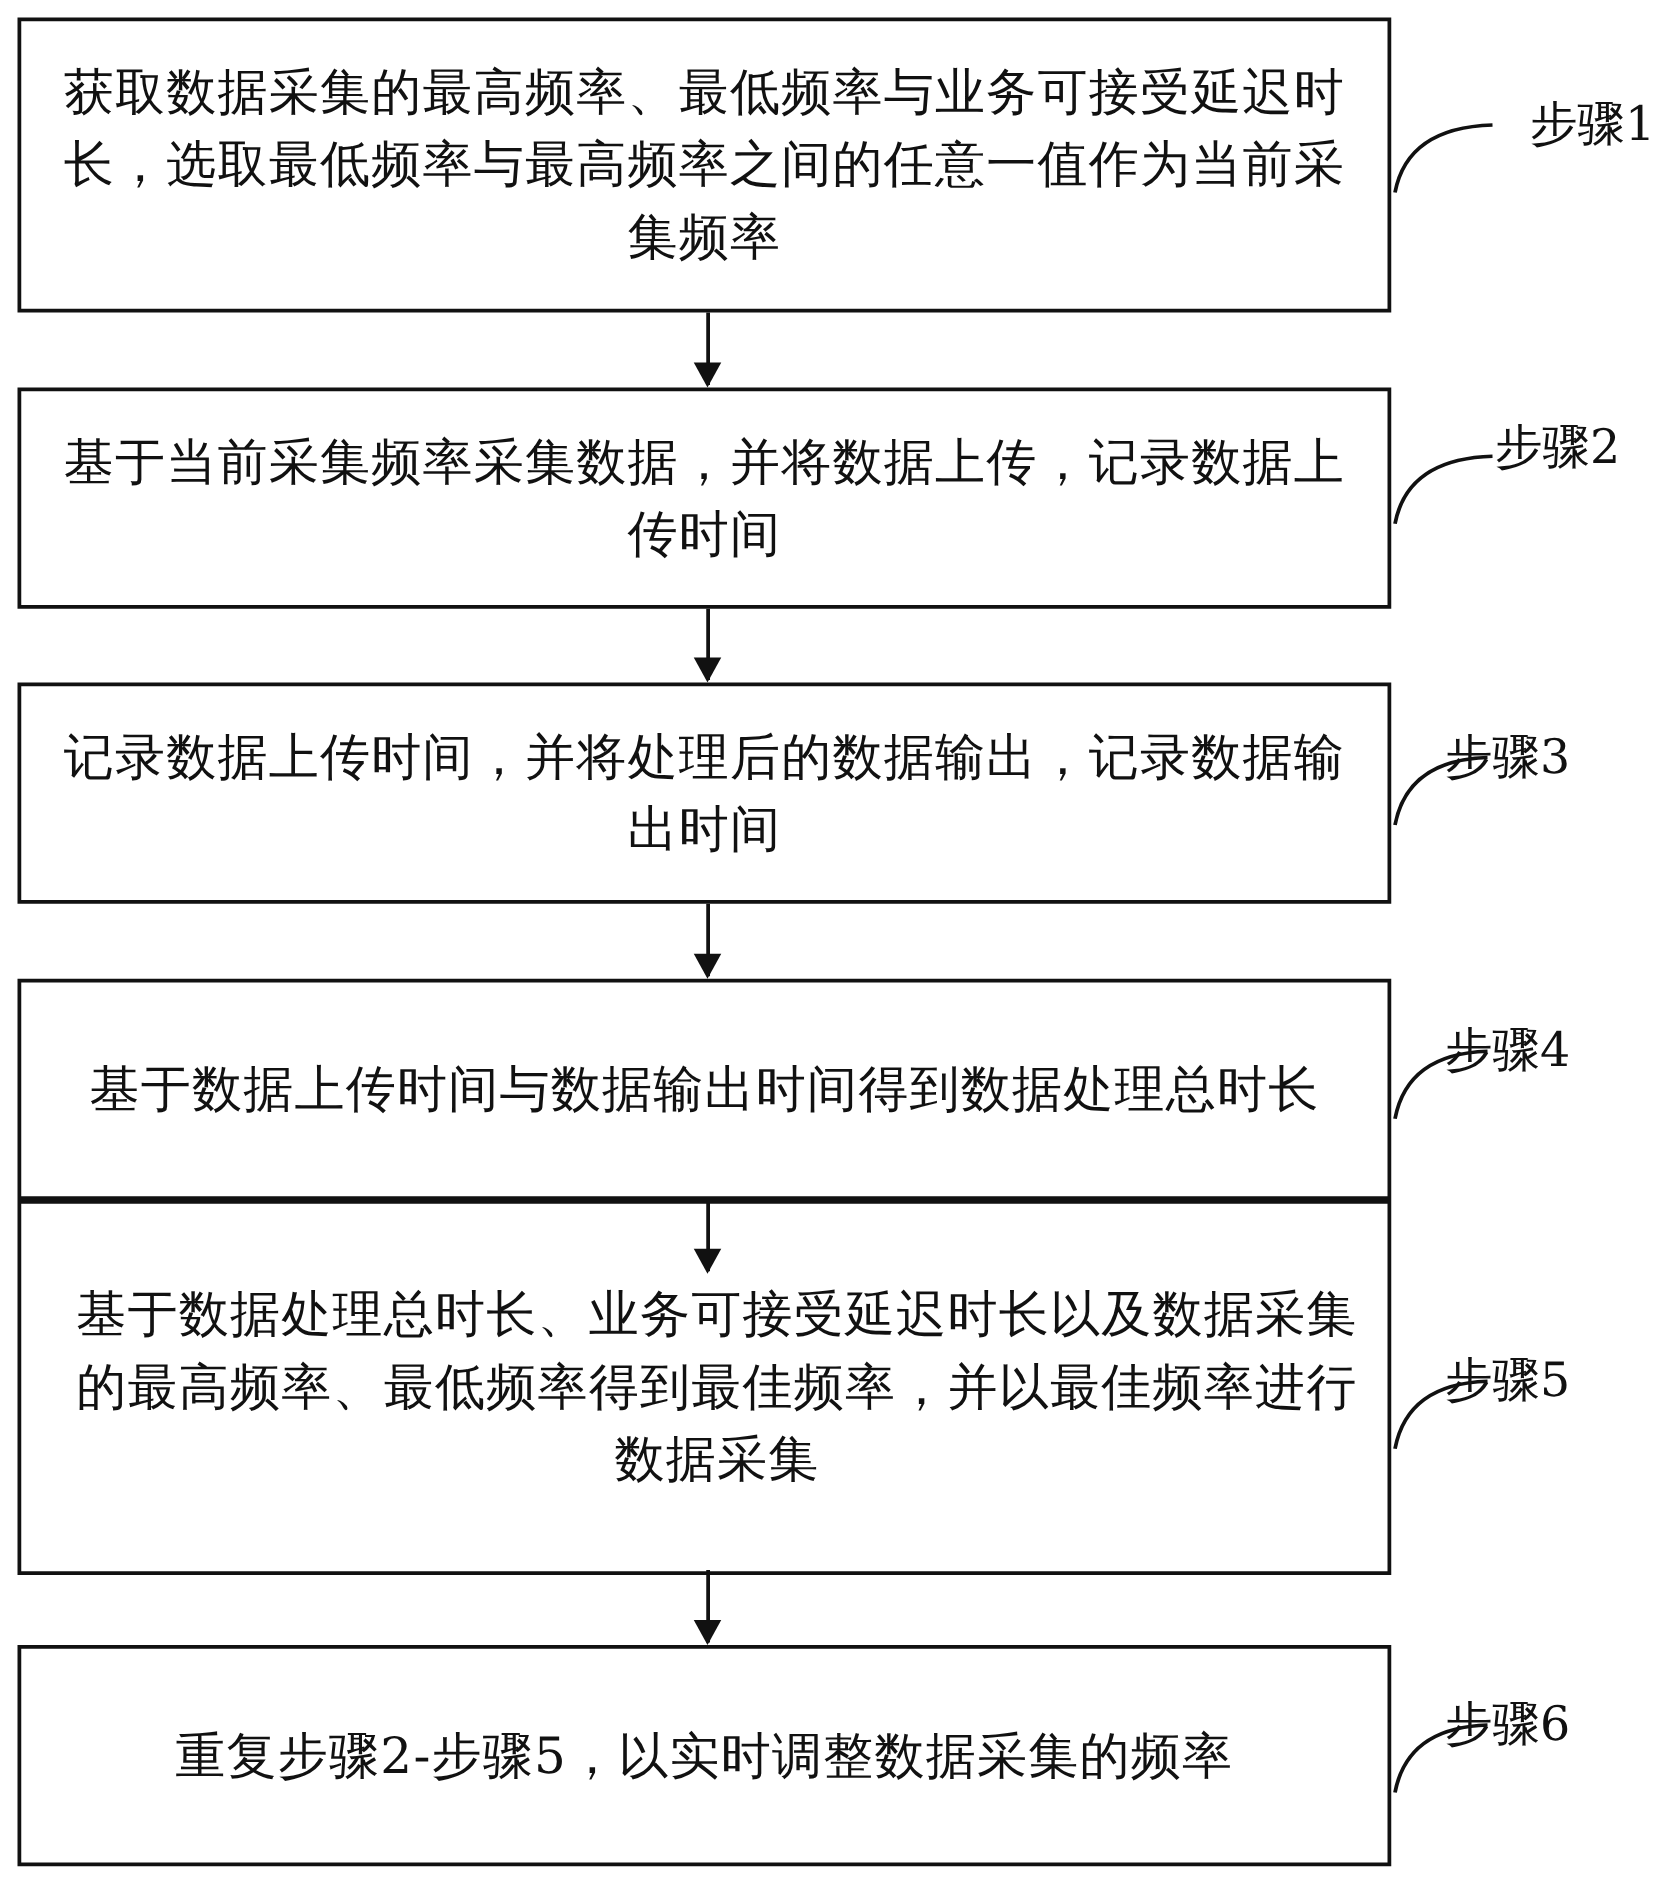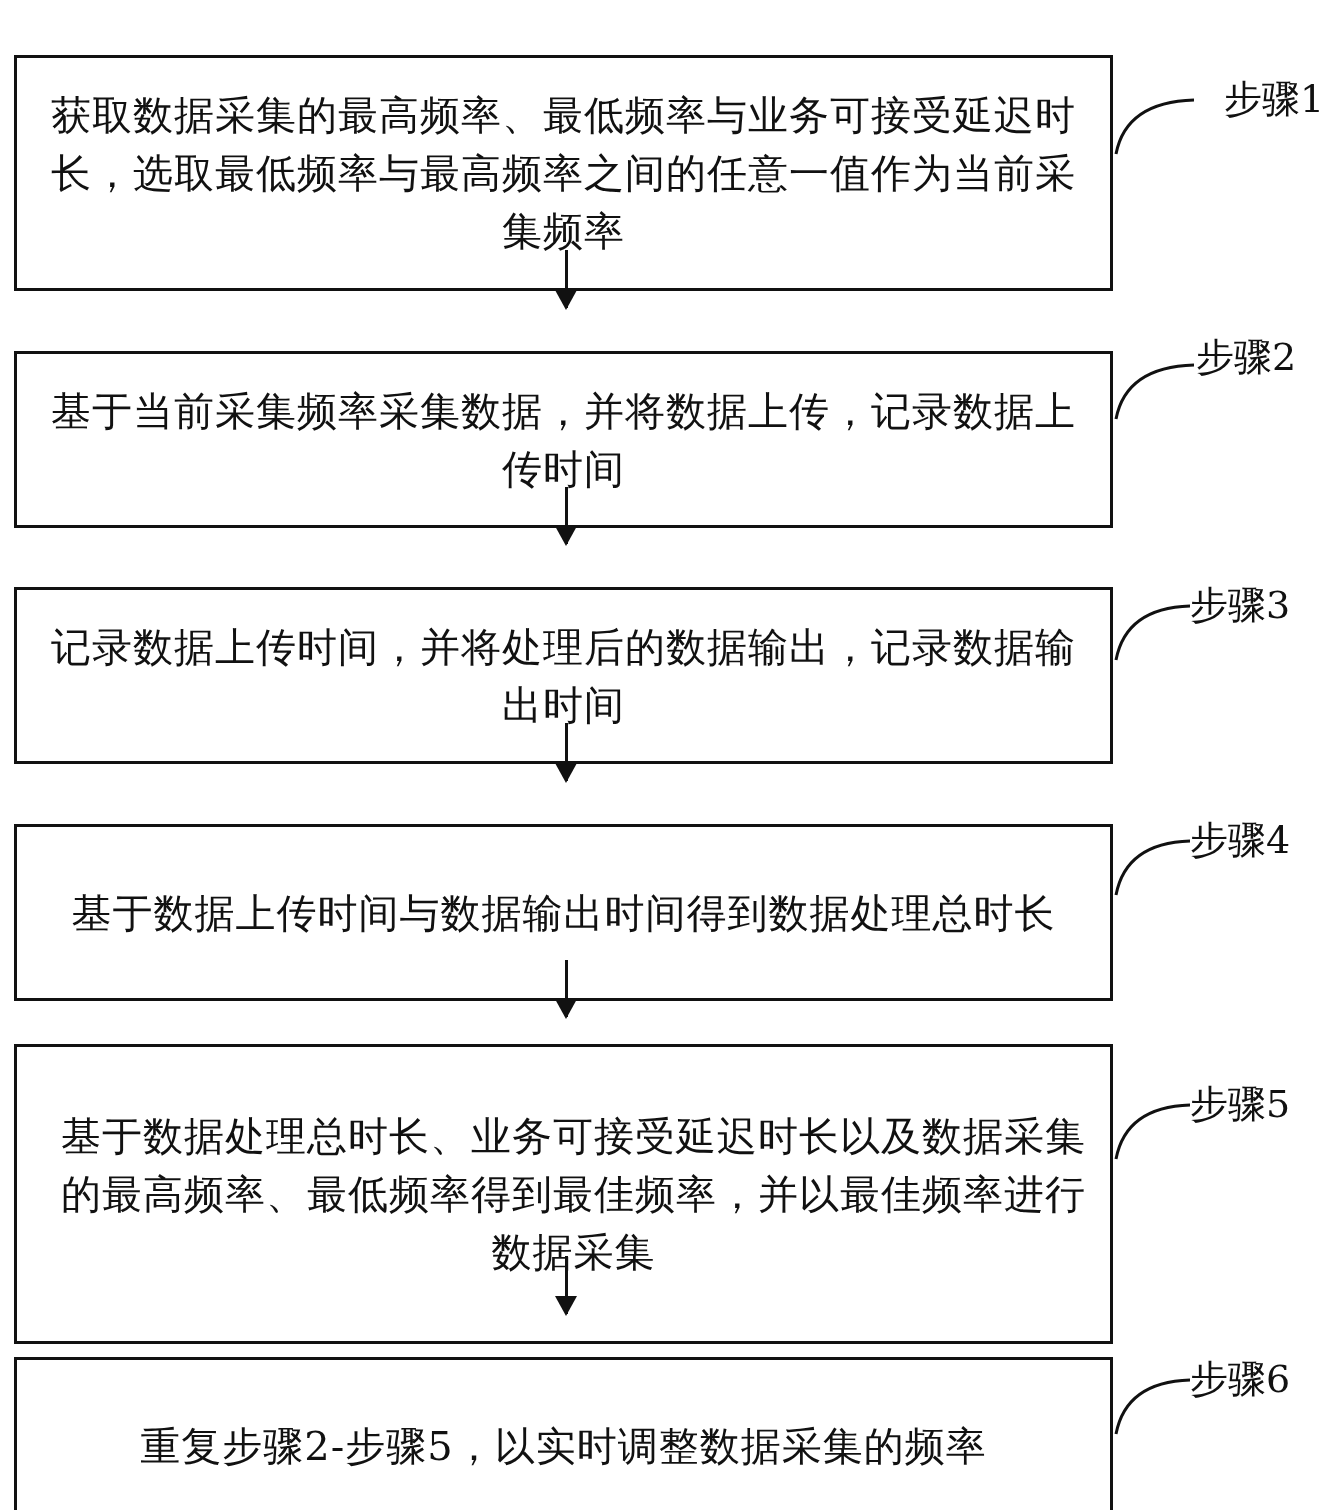--- a/index.html
+++ b/index.html
@@ -1,40 +1,40 @@
 <!DOCTYPE html>
 <html><head>
 <meta charset="utf-8">
 <style>
   html,body{margin:0;padding:0;background:#ffffff;}
   body{width:1332px;height:1510px;position:relative;overflow:hidden;font-family:"DejaVu Serif","Liberation Serif",serif;color:#111;}
   .box{position:absolute;left:14px;width:1099px;border:3px solid #111;background:#fff;box-sizing:border-box;
-       display:flex;align-items:center;justify-content:center;text-align:center;margin-top:41px;}
+       display:flex;align-items:center;justify-content:center;text-align:center;}
   .box .txt{font-size:40px;line-height:58px;padding:0 24px;letter-spacing:1px;}
   .arrow{position:absolute;left:565px;width:3px;background:#111;}
   .arrow::after{content:"";position:absolute;left:-10px;bottom:-2px;border-left:11px solid transparent;border-right:11px solid transparent;border-top:20px solid #111;}
-  .label{position:absolute;left:1190px;font-size:38px;}
+  .label{position:absolute;left:1156px;font-size:38px;}
   svg.lead{position:absolute;left:1112px;width:90px;height:70px;overflow:visible;}
 </style>
 </head>
 <body>
 
 <div class="box" style="top:14px;height:236px;">
   <div class="txt" style="width:1050px;">获取数据采集的最高频率、最低频率与业务可接受延迟时长，选取最低频率与最高频率之间的任意一值作为当前采集频率</div>
 </div>
 <div class="box" style="top:310px;height:177px;">
   <div class="txt" style="width:1050px;">基于当前采集频率采集数据，并将数据上传，记录数据上传时间</div>
 </div>
 <div class="box" style="top:546px;height:177px;">
   <div class="txt" style="width:1050px;">记录数据上传时间，并将处理后的数据输出，记录数据输出时间</div>
 </div>
 <div class="box" style="top:783px;height:177px;">
   <div class="txt" style="width:1050px;">基于数据上传时间与数据输出时间得到数据处理总时长</div>
 </div>
-<div class="box" style="top:1003px;height:300px;padding-left:20px;">
+<div class="box" style="top:960px;height:300px;padding-left:20px;">
   <div class="txt" style="width:1050px;">基于数据处理总时长、业务可接受延迟时长以及数据采集的最高频率、最低频率得到最佳频率，并以最佳频率进行数据采集</div>
 </div>
 <div class="box" style="top:1316px;height:177px;">
   <div class="txt" style="width:1050px;">重复步骤2-步骤5，以实时调整数据采集的频率</div>
 </div>
 
 <div class="arrow" style="top:250px;height:58px;"></div>
 <div class="arrow" style="top:487px;height:57px;"></div>
 <div class="arrow" style="top:723px;height:58px;"></div>
 <div class="arrow" style="top:960px;height:57px;"></div>

